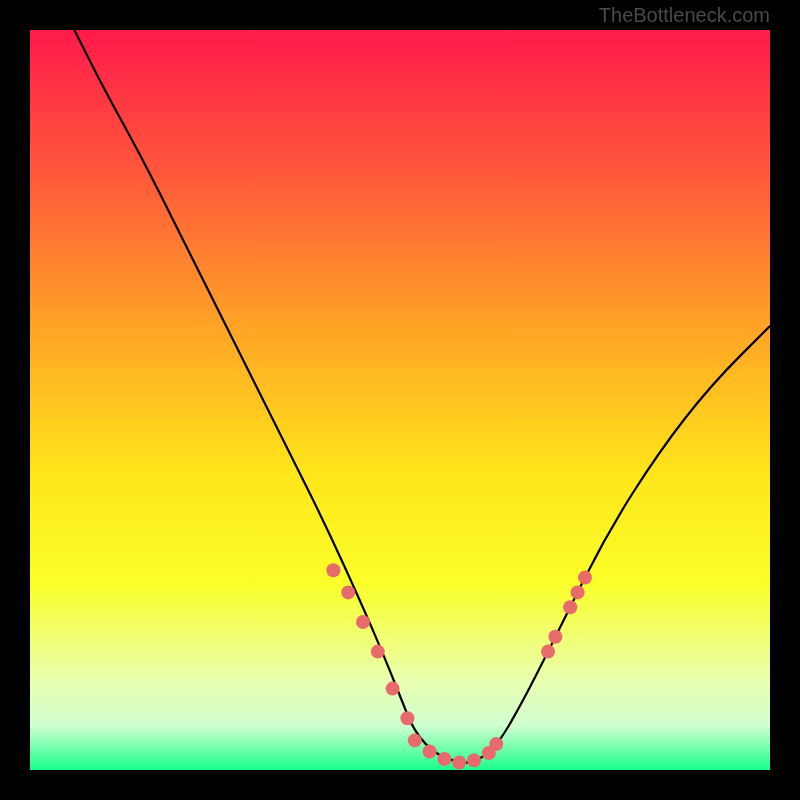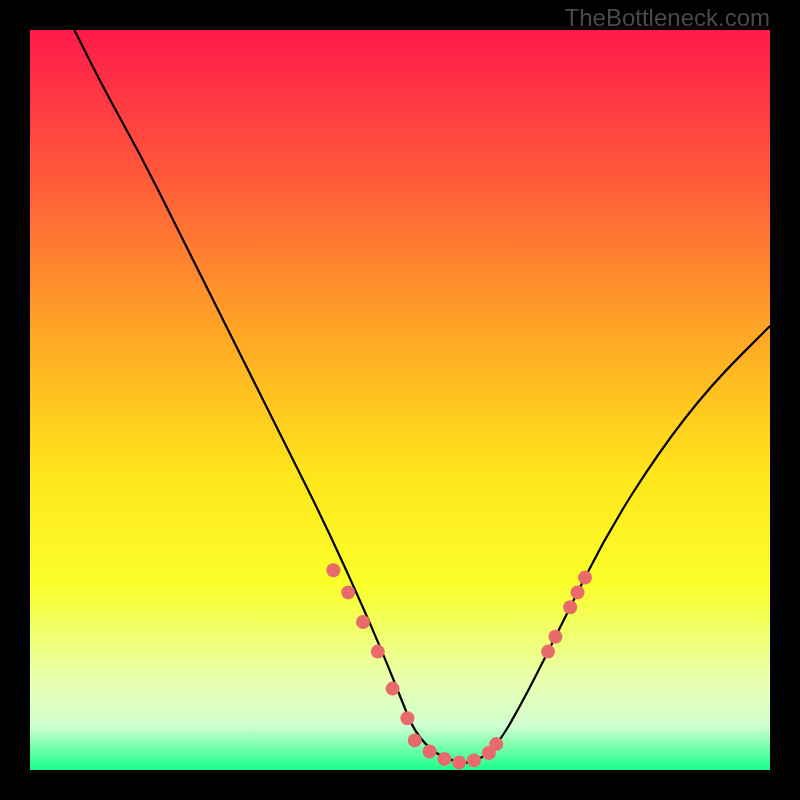--- a/index.html
+++ b/index.html
@@ -22,21 +22,21 @@
     left: 30px;
     top: 30px;
     width: 740px;
     height: 740px;
   }
   .watermark {
     position: absolute;
     top: 4px;
     right: 30px;
     color: #4a4a4a;
-    font-size: 24px;
+    font-size: 20px;
     font-weight: 400;
     font-family: Arial, sans-serif;
     letter-spacing: 0px;
   }
   svg {
     display: block;
   }
 </style>
 </head>
 <body>

